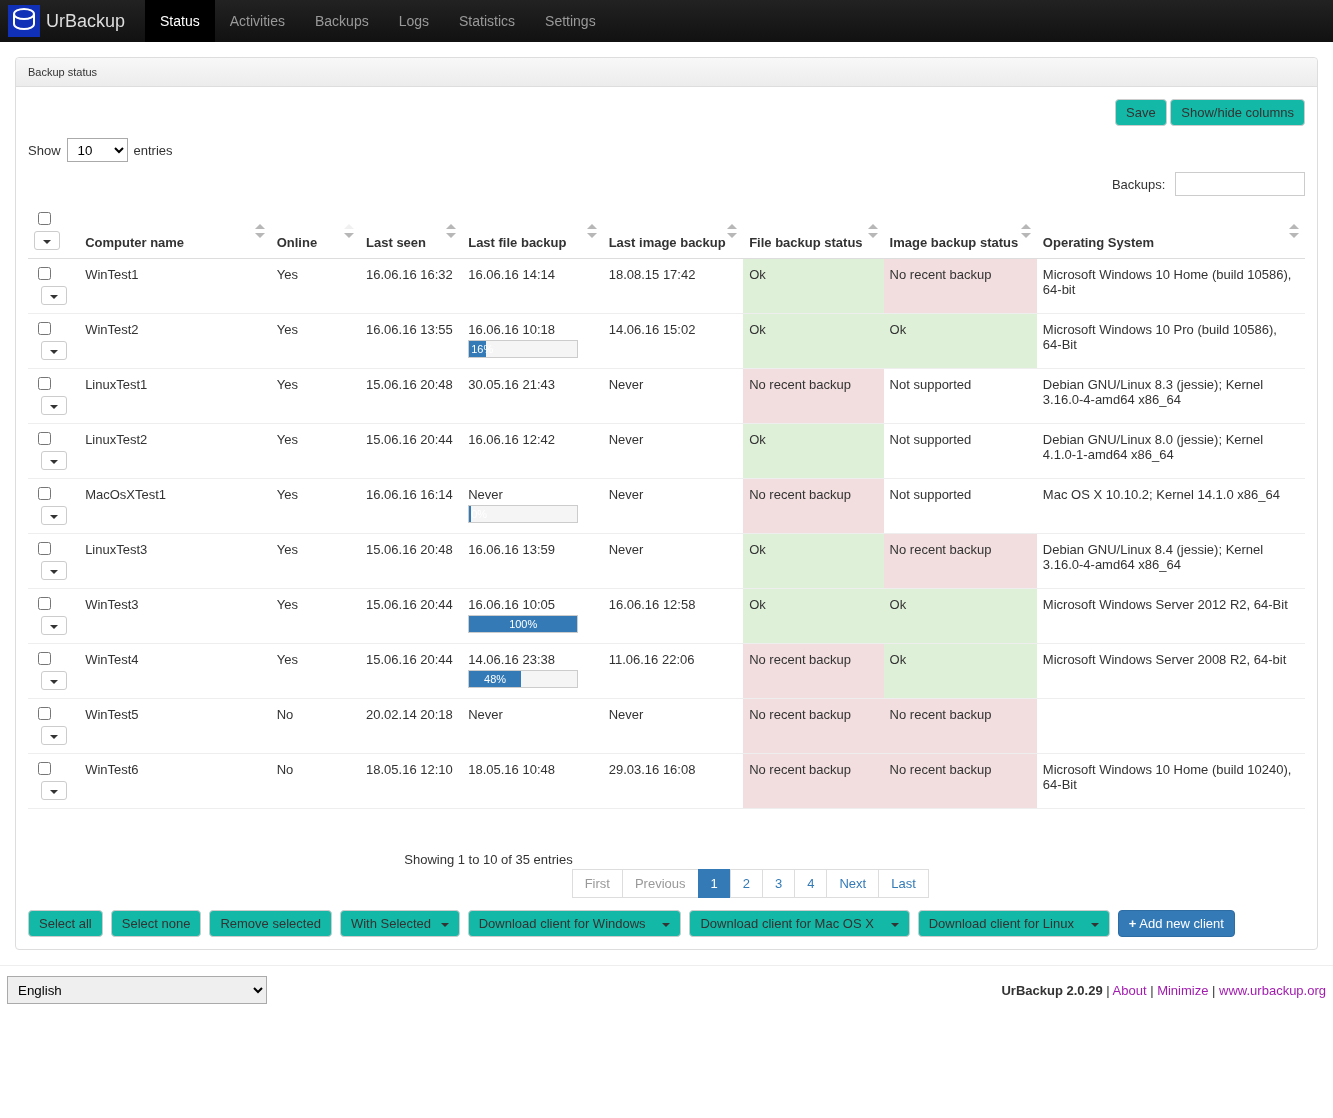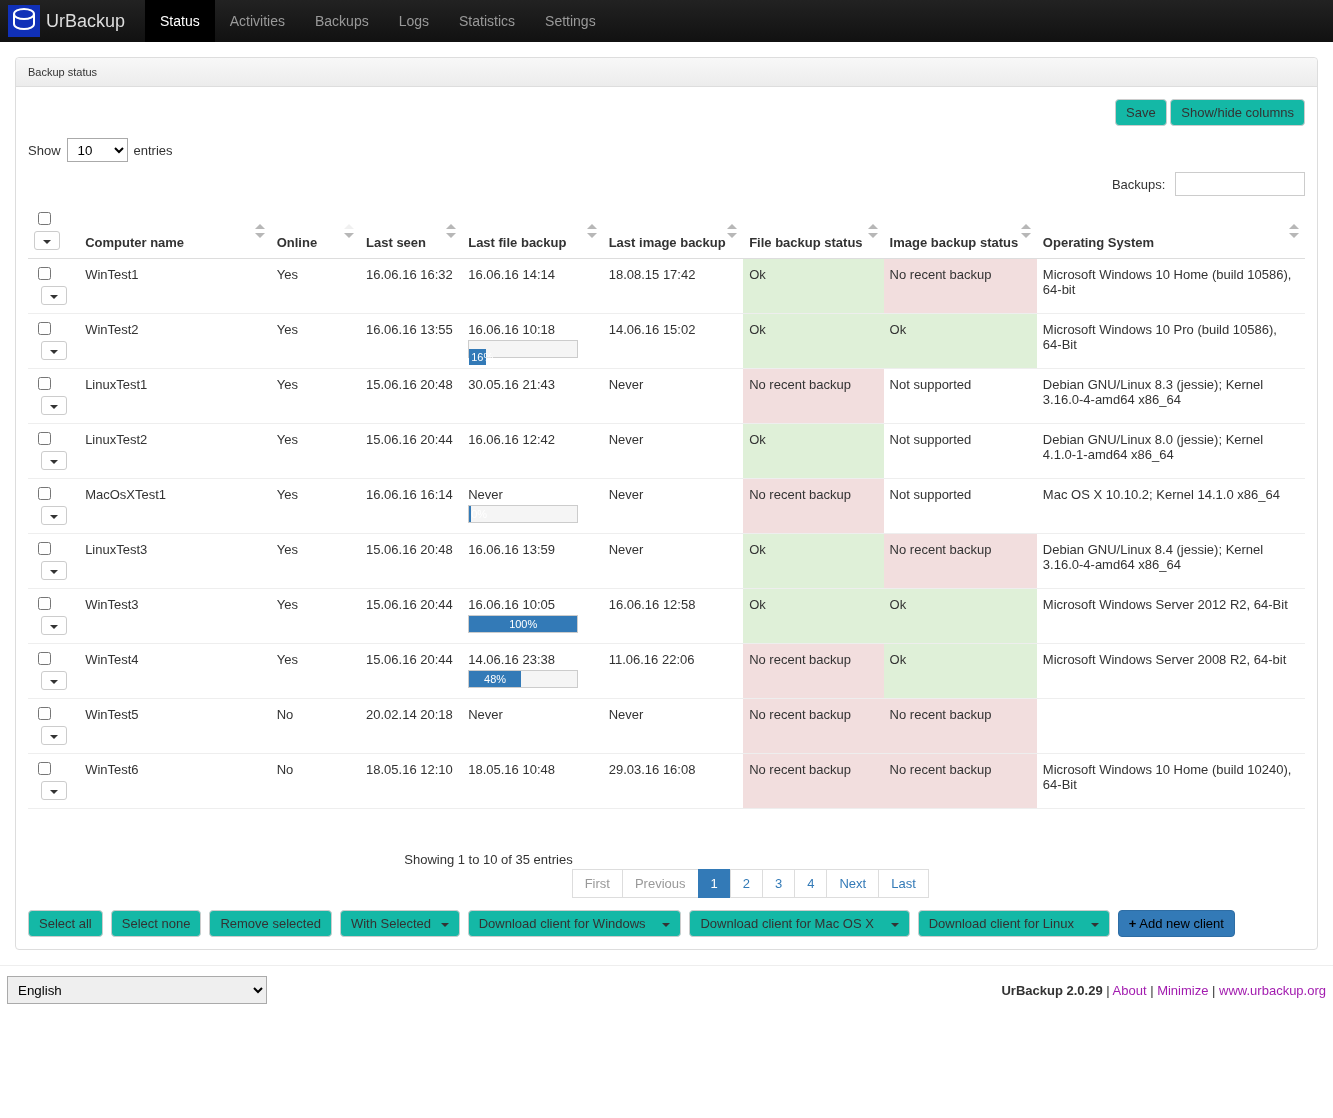--- a/index.html
+++ b/index.html
@@ -8,21 +8,21 @@
 .navbar-brand { display: flex; align-items: center; color: #ddd; padding: 0 12px 0 8px; font-size: 18px; }
 .navbar-brand svg { width: 32px; height: 32px; margin-right: 6px; }
 .navbar-nav { display: flex; list-style: none; margin-left: 8px; }
 .navbar-nav li a { display: flex; align-items: center; height: 42px; padding: 0 15px; color: #999; text-decoration: none; font-size: 14px; }
 .navbar-nav li.active a { background: #000; color: #fff; }
 .panel { margin: 15px; border: 1px solid #ddd; border-radius: 4px; }
 .panel-heading { background: linear-gradient(#f8f8f8, #ececec); padding: 8px 12px; border-bottom: 1px solid #ddd; font-size: 11px; border-radius: 4px 4px 0 0; }
 .panel-body { padding: 12px; }
 .top-buttons { text-align: right; margin-bottom: 12px; }
 .btn { display: inline-block; border: 1px solid #ccc; background: #14b8a6; padding: 5px 10px; border-radius: 4px; font-size: 13px; cursor: pointer; color: #333; }
-.btn-primary { background: #337ab7; border-color: #2e6da4; color: #000000; }
+.btn-primary { background: #337ab7; border-color: #2e6da4; color: #ffffff; }
 .btn-caret::after { content: ""; display: inline-block; margin-left: 6px; vertical-align: middle; border-top: 4px solid; border-right: 4px solid transparent; border-left: 4px solid transparent; }
 .length-control { margin: 6px 0 10px; display: flex; align-items: center; gap: 6px; }
 .length-control select { border: 1px solid #aaa; background: #fff; padding: 2px 18px 2px 6px; height: 24px; }
 .search-control { text-align: right; margin-bottom: 8px; }
 .search-control input { border: 1px solid #ccc; padding: 4px 6px; width: 130px; height: 24px; margin-left: 6px; }
 table.data { width: 100%; border-collapse: collapse; }
 table.data th { text-align: left; font-weight: bold; font-size: 13px; padding: 8px 6px; border-bottom: 1px solid #ddd; vertical-align: bottom; position: relative; }
 table.data th .sort-icon { position: absolute; right: 6px; top: 50%; transform: translateY(-50%); width: 10px; height: 14px; opacity: 0.35; }
 table.data th .sort-icon::before, table.data th .sort-icon::after { content: ""; position: absolute; left: 0; border-left: 5px solid transparent; border-right: 5px solid transparent; }
 table.data th .sort-icon::before { top: 0; border-bottom: 5px solid #333; }
@@ -127,21 +127,21 @@
             <td class="status-ok">Ok</td>
             <td class="status-bad">No recent backup</td>
             <td>Microsoft Windows 10 Home (build 10586), 64-bit</td>
           </tr>
           <tr>
             <td class="row-check"><input type="checkbox" style=""><span class="row-caret"></span></td>
             <td>WinTest2</td>
             <td>Yes</td>
             <td>16.06.16 13:55</td>
             <td>16.06.16 10:18<div class="progress">
-                <div class="progress-bar low" style="width: 16%; margin-top: 8px;">16%</div>
+                <div class="progress-bar low" style="width: 16%;">16%</div>
               </div></td>
             <td>14.06.16 15:02</td>
             <td class="status-ok">Ok</td>
             <td class="status-ok">Ok</td>
             <td>Microsoft Windows 10 Pro (build 10586), 64-Bit</td>
           </tr>
           <tr>
             <td class="row-check"><input type="checkbox" style=""><span class="row-caret"></span></td>
             <td>LinuxTest1</td>
             <td>Yes</td>

